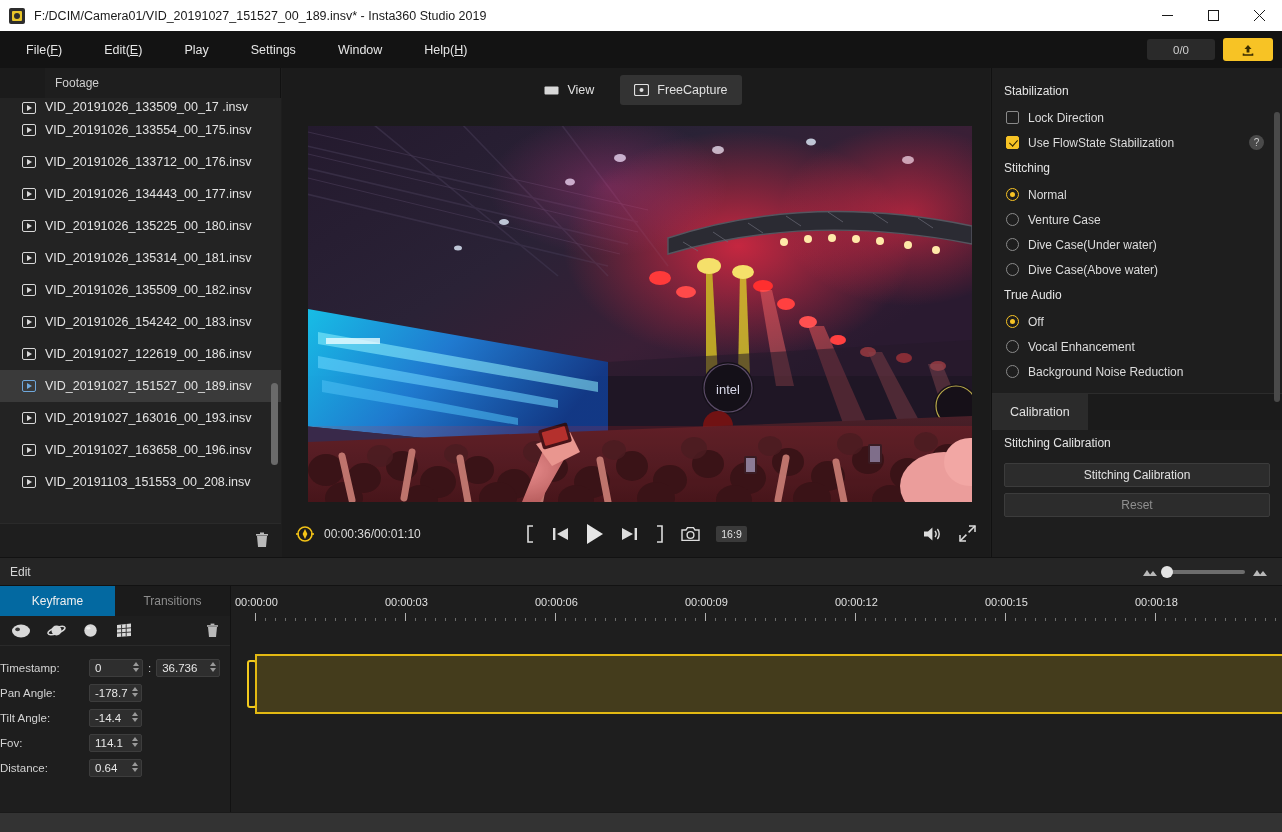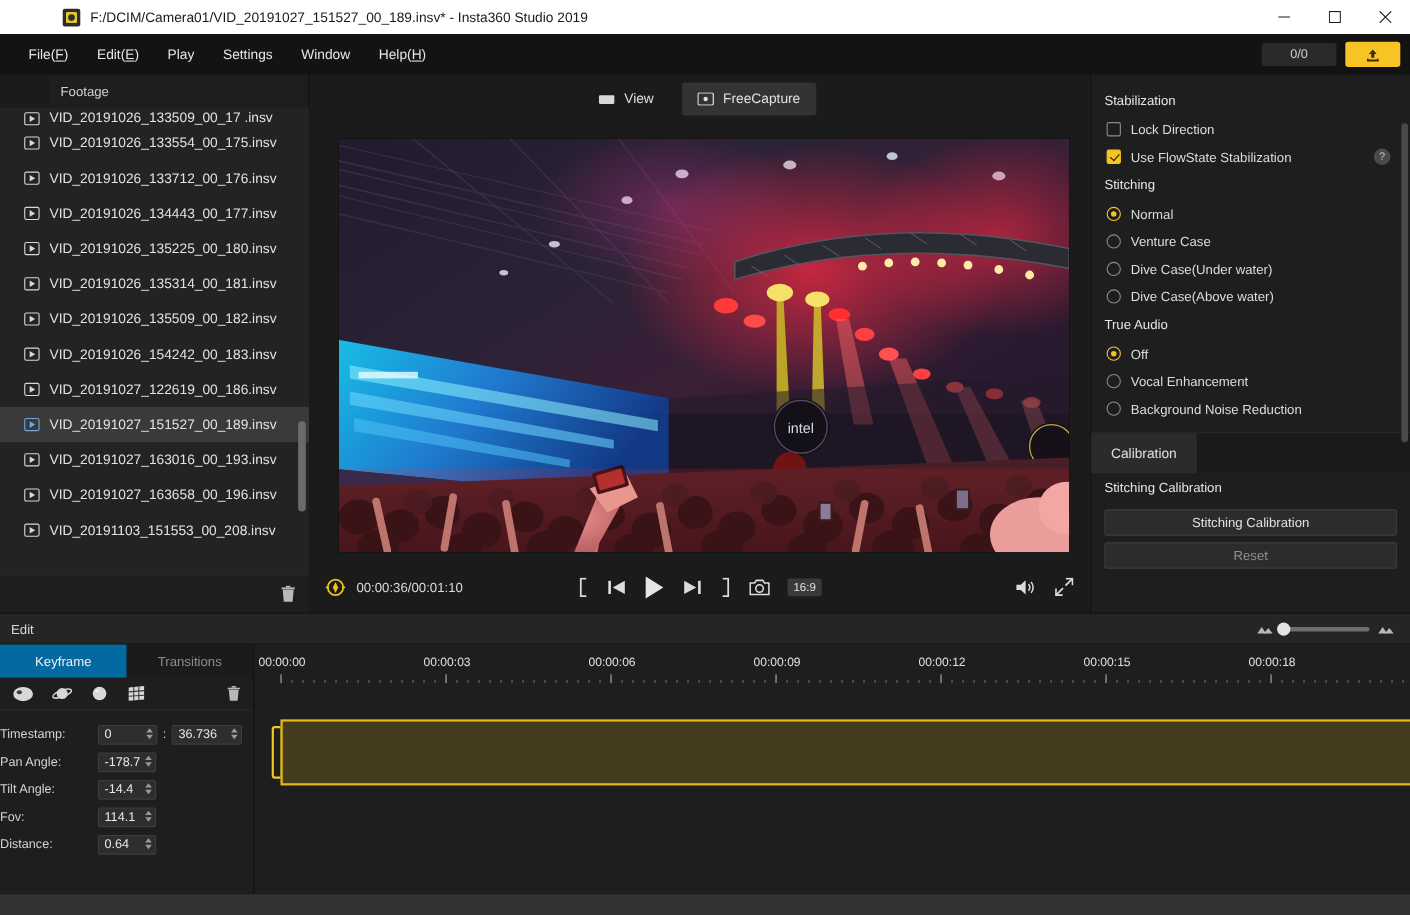--- a/index.html
+++ b/index.html
@@ -8,21 +8,21 @@
     background: #1e1e1e;
     font-family: "Liberation Sans", sans-serif;
     overflow: hidden;
     -webkit-font-smoothing: antialiased;
   }
   .app { position: relative; width: 1282px; height: 832px; background: #1e1e1e; }
 
   
   .titlebar {
     position: absolute; left: 0; top: 0; width: 1282px; height: 31px;
-    background: #ffffff; display: flex; align-items: center; padding-left: 48px;
+    background: #ffffff; display: flex; align-items: center;
   }
   .title-icon {
     width: 16px; height: 16px; margin-left: 9px; margin-right: 9px;
     background: #2d2d2d; border-radius: 2px; position: relative; flex: none;
   }
   .title-icon::before {
     content: ""; position: absolute; left: 3px; top: 3px; width: 10px; height: 10px;
     background: #e8c52a; border-radius: 1px;
   }
   .title-icon::after {
@@ -33,21 +33,21 @@
   .win-btns { position: absolute; right: 0; top: 0; height: 31px; display: flex; }
   .win-btn {
     width: 46px; height: 31px; display: flex; align-items: center; justify-content: center;
     color: #1a1a1a;
   }
   .win-btn svg { display: block; }
 
   
   .menubar {
     position: absolute; left: 0; top: 31px; width: 1282px; height: 37px;
-    background: #131313; display: flex; align-items: center;
+    background: #131313; display: flex; align-items: center; gap: 16px;
   }
   .menu-item {
     font-size: 12.5px; color: #e6e6e6; padding: 4px 10px; margin-left: 6px; white-space: nowrap;
   }
   .menu-item:first-child { margin-left: 16px; }
   .menu-item u { text-decoration: underline; }
   .counter-pill {
     position: absolute; right: 67px; top: 8px; width: 68px; height: 21px;
     background: #2a2a2a; border-radius: 3px; display: flex; align-items: center;
     justify-content: center; font-size: 11.5px; color: #cfcfcf;

